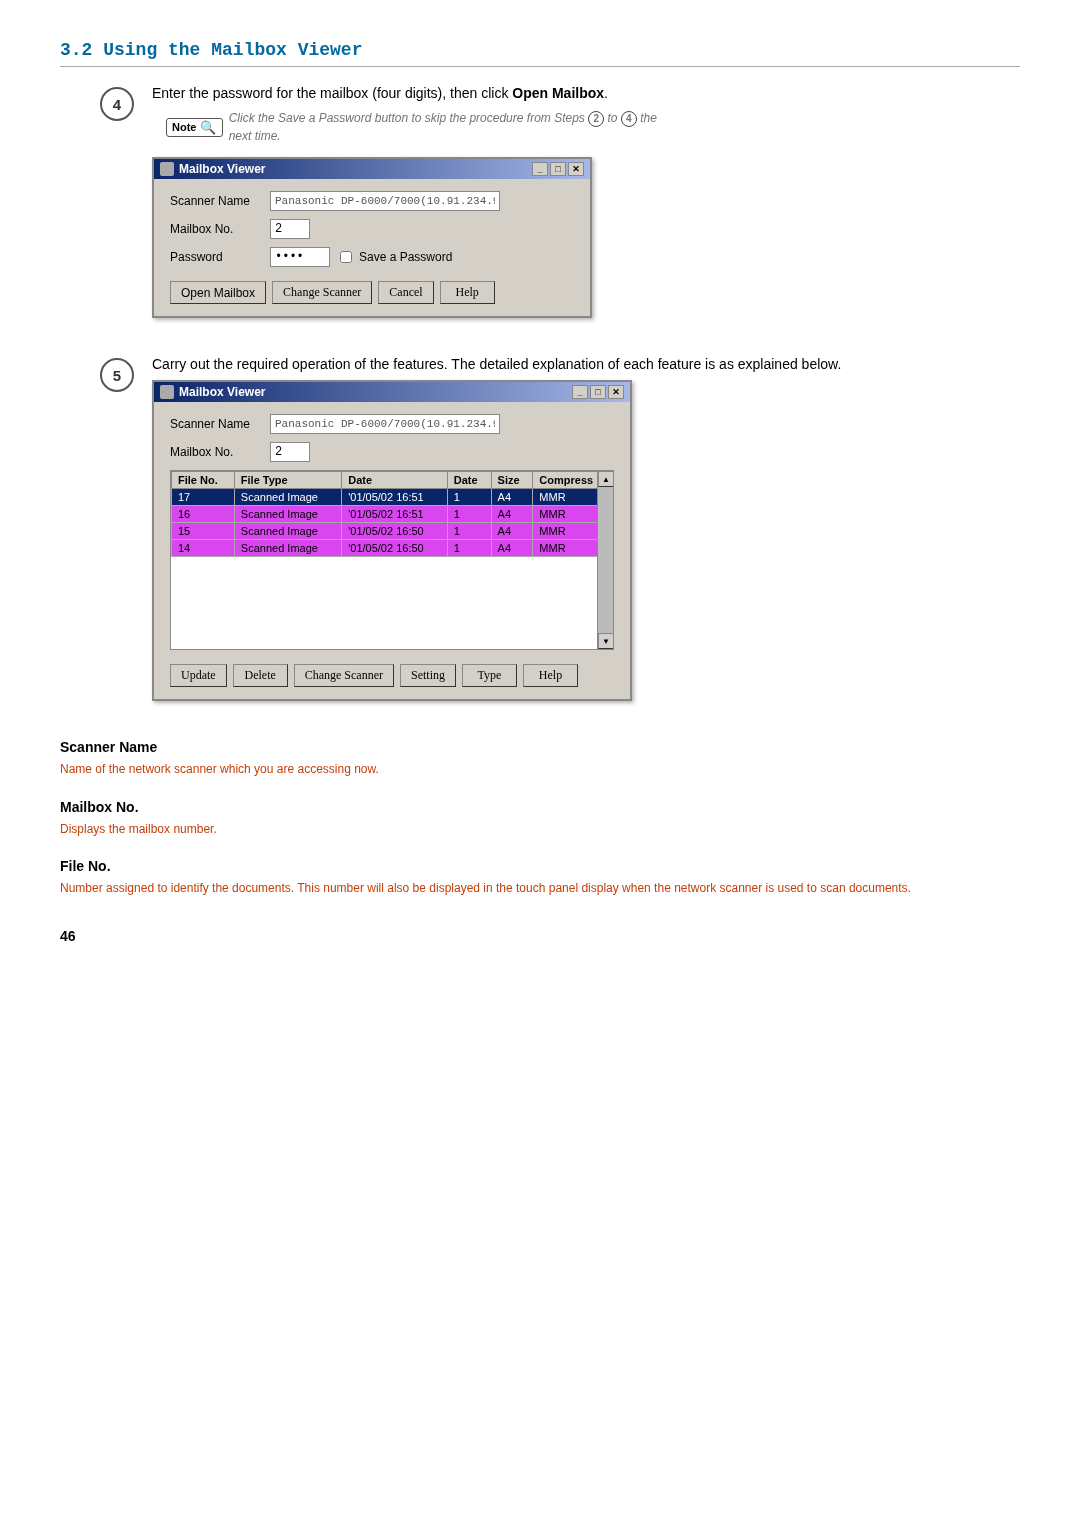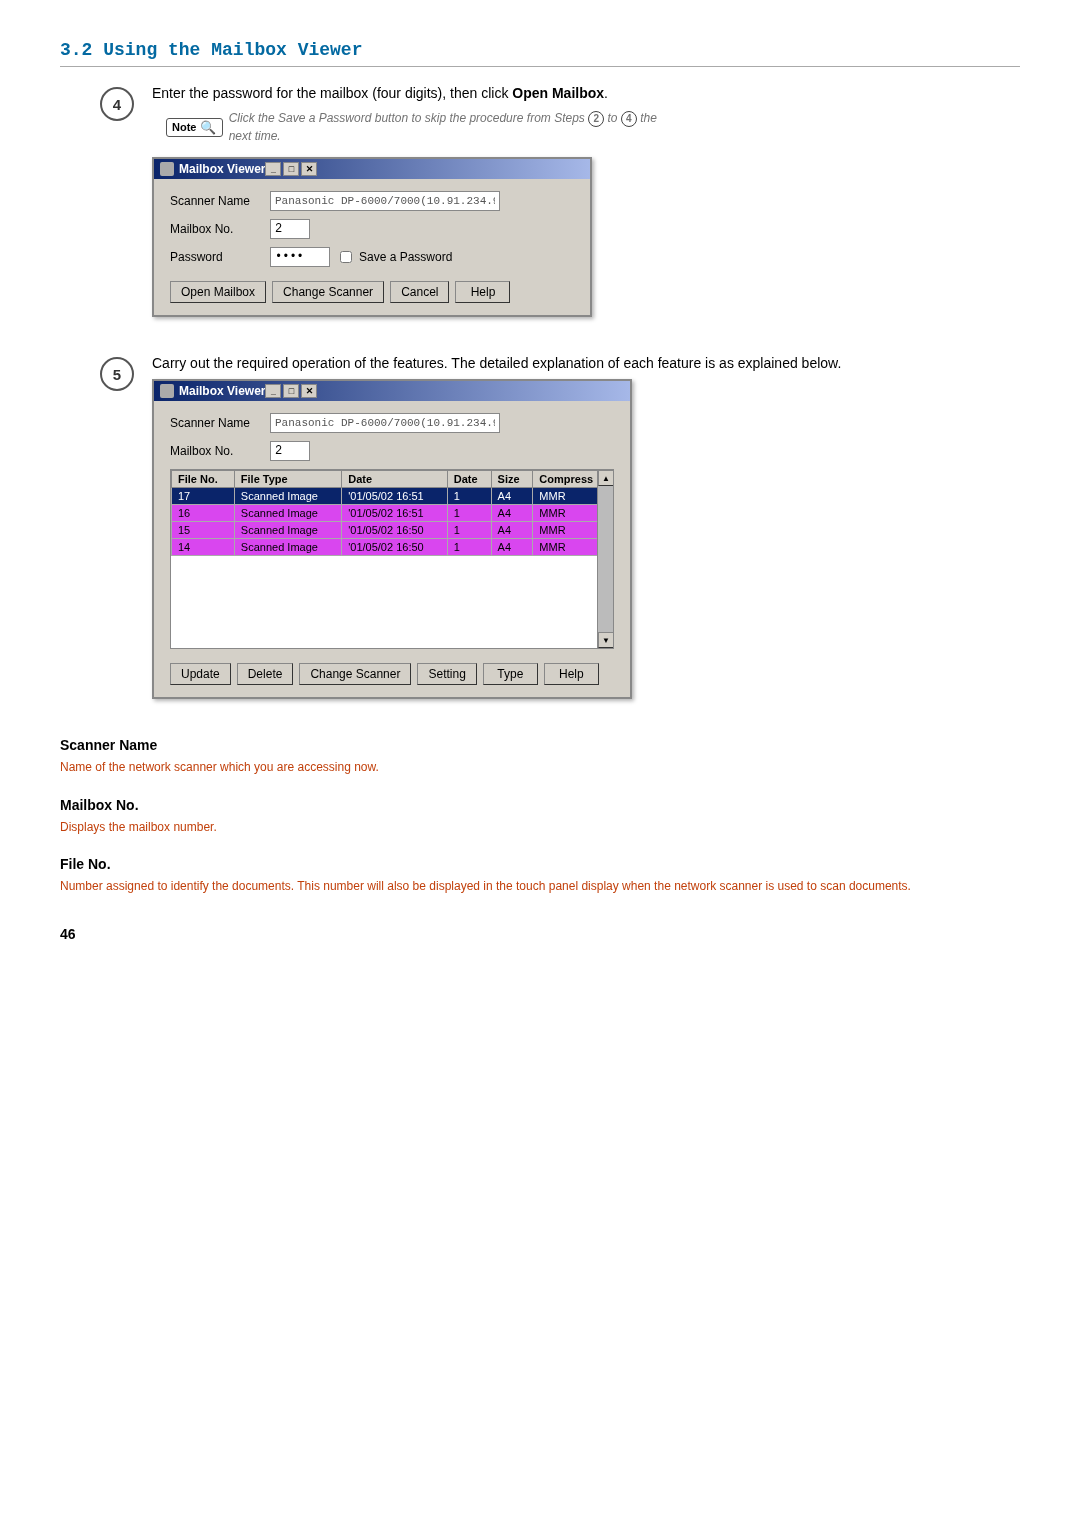--- a/index.html
+++ b/index.html
@@ -97,21 +97,21 @@
     }
 
     .dialog-titlebar {
       background: linear-gradient(to right, #0a246a, #a6b8e8);
       color: white;
       padding: 3px 6px;
       font-size: 12px;
       font-weight: bold;
       display: flex;
       align-items: center;
-      justify-content: flex-start;
+      justify-content: space-between;
     }
 
     .dialog-titlebar-left {
       display: flex;
       align-items: center;
       gap: 5px;
     }
 
     .titlebar-icon {
       width: 14px;
@@ -197,20 +197,21 @@
       border: 1.5px outset #888;
       font-size: 12px;
       padding: 3px 10px;
       cursor: pointer;
       min-width: 72px;
       text-align: center;
     }
 
     .win-button-small {
       min-width: 55px;
+      font-family: Liberation Serif, serif;
     }
 
     
     .dialog-table {
       width: 100%;
       border-collapse: collapse;
       font-size: 11px;
       margin-top: 0;
     }
 

